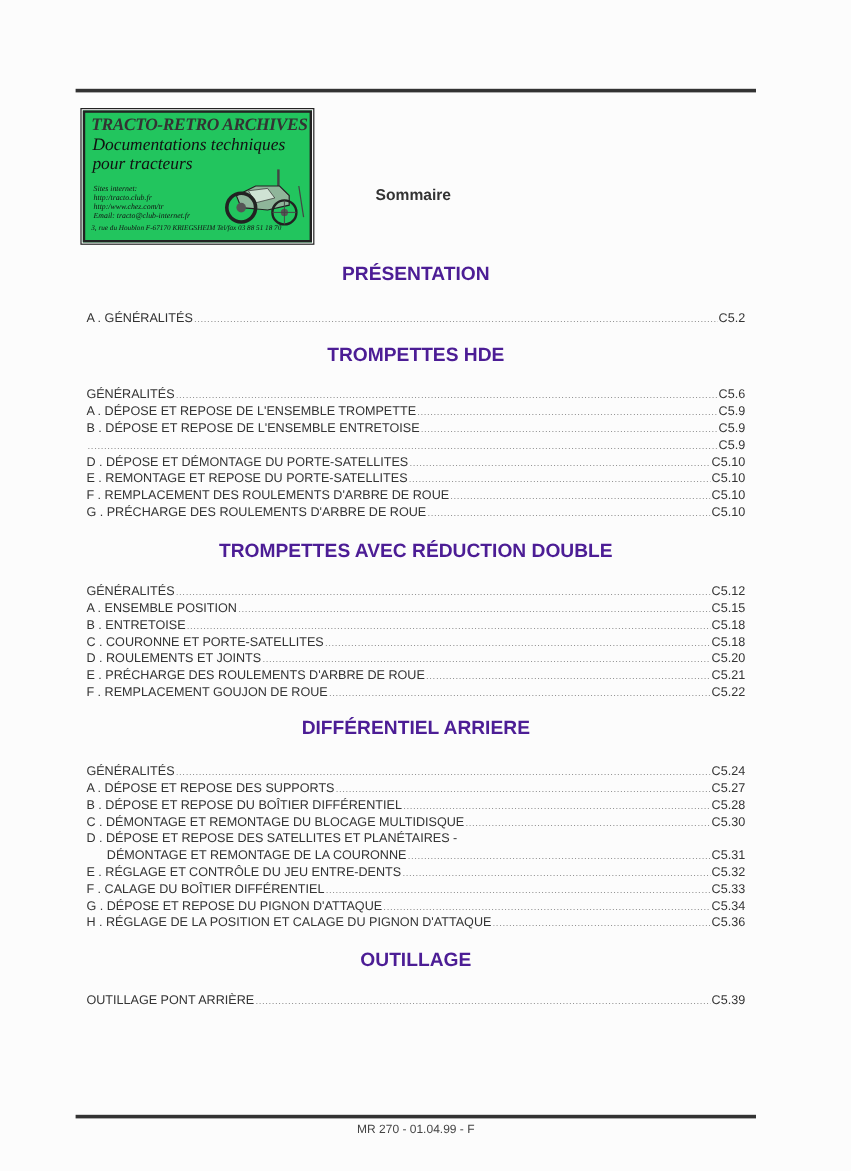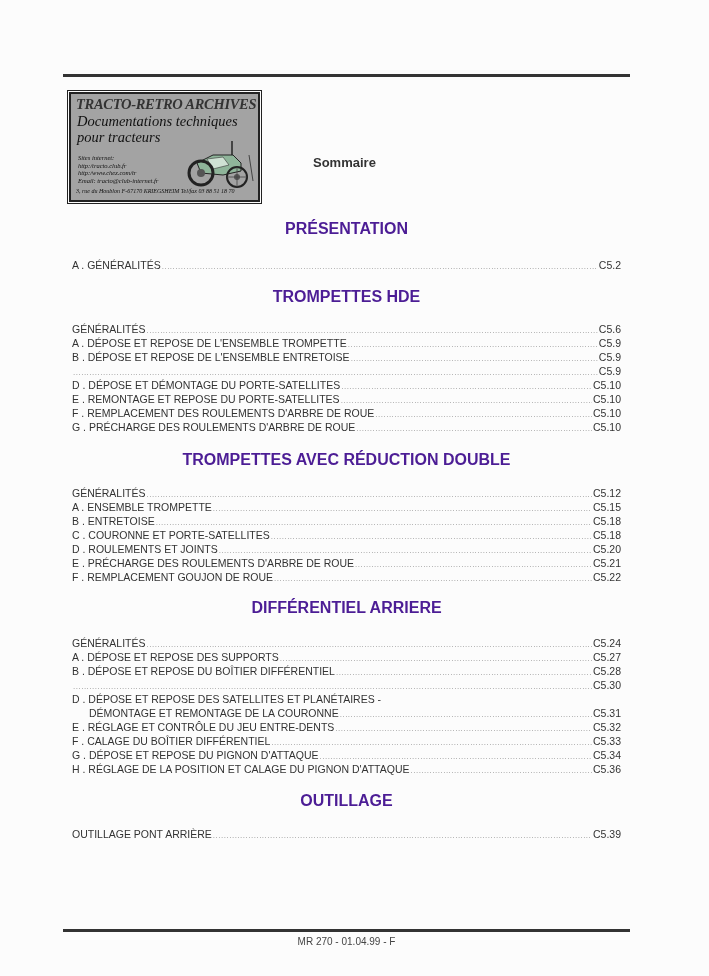--- a/index.html
+++ b/index.html
@@ -8,21 +8,21 @@
       font-family: "Liberation Sans", sans-serif; color: #333;
     }
     .rule { position: absolute; left: 63px; width: 567px; height: 3px; background: #333; }
     .rule.top { top: 74px; }
     .rule.bottom { top: 929px; }
     .footer { position: absolute; top: 936px; left: 63px; width: 567px; text-align: center; font-size: 10px; color: #444; }
 
     
     .logo {
       position: absolute; left: 69px; top: 92px; width: 187px; height: 106px;
-      border: 2px solid #222; outline: 1px solid #222; outline-offset: 1px; background: #a3a3a3;
+      border: 2px solid #222; outline: 1px solid #222; outline-offset: 1px; background: #22c55e;
       font-family: "Liberation Serif", serif; font-style: italic; color: #111;
     }
     .logo .l1 { position: absolute; left: 5px; top: 2px; font-size: 14.5px; font-weight: bold; letter-spacing: -0.3px; color: #333; }
     .logo .l2 { position: absolute; left: 6px; top: 19px; font-size: 14.5px; }
     .logo .l3 { position: absolute; left: 6px; top: 35px; font-size: 14.5px; }
     .logo .sites { position: absolute; left: 7px; top: 60px; font-size: 6.5px; line-height: 7.5px; }
     .logo .addr { position: absolute; left: 5px; top: 94px; font-size: 6px; white-space: nowrap; }
     .logo .tractor { position: absolute; left: 112px; top: 47px; width: 72px; height: 48px; }
 
     .sommaire { position: absolute; left: 313px; top: 155px; font-size: 13px; font-weight: bold; color: #333; }
@@ -123,21 +123,21 @@
 </div>
 
 <div class="section-title" style="top:451px;">TROMPETTES AVEC RÉDUCTION DOUBLE</div>
 <div class="toc" style="top:486px;">
   <div class="entry">
       <span class="label">GÉNÉRALITÉS</span>
       <span class="dots"></span>
       <span class="page">C5.12</span>
     </div>
   <div class="entry">
-      <span class="label">A . ENSEMBLE TROMPETTE</span>
+      <span class="label">A . ENSEMBLE POSITION</span>
       <span class="dots"></span>
       <span class="page">C5.15</span>
     </div>
   <div class="entry">
       <span class="label">B . ENTRETOISE</span>
       <span class="dots"></span>
       <span class="page">C5.18</span>
     </div>
   <div class="entry">
       <span class="label">C . COURONNE ET PORTE-SATELLITES</span>
@@ -172,20 +172,21 @@
       <span class="label">A . DÉPOSE ET REPOSE DES SUPPORTS</span>
       <span class="dots"></span>
       <span class="page">C5.27</span>
     </div>
   <div class="entry">
       <span class="label">B . DÉPOSE ET REPOSE DU BOÎTIER DIFFÉRENTIEL</span>
       <span class="dots"></span>
       <span class="page">C5.28</span>
     </div>
   <div class="entry">
+      <span class="label">C . DÉMONTAGE ET REMONTAGE DU BLOCAGE MULTIDISQUE</span>
       <span class="dots"></span>
       <span class="page">C5.30</span>
     </div>
   <div class="entry cont-first">
       <span class="label">D . DÉPOSE ET REPOSE DES SATELLITES ET PLANÉTAIRES -</span>
     </div>
   <div class="entry cont-second">
       <span class="label">DÉMONTAGE ET REMONTAGE DE LA COURONNE</span>
       <span class="dots"></span>
       <span class="page">C5.31</span>

